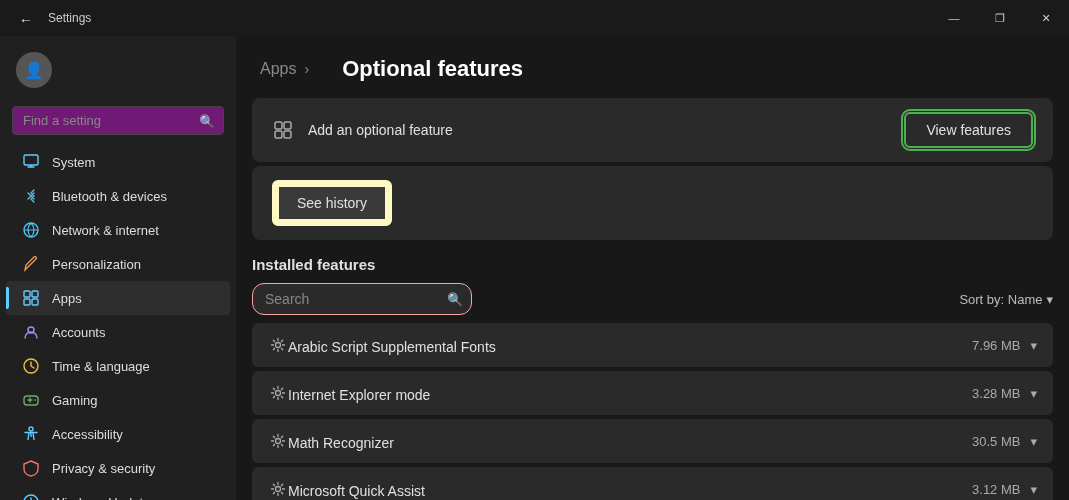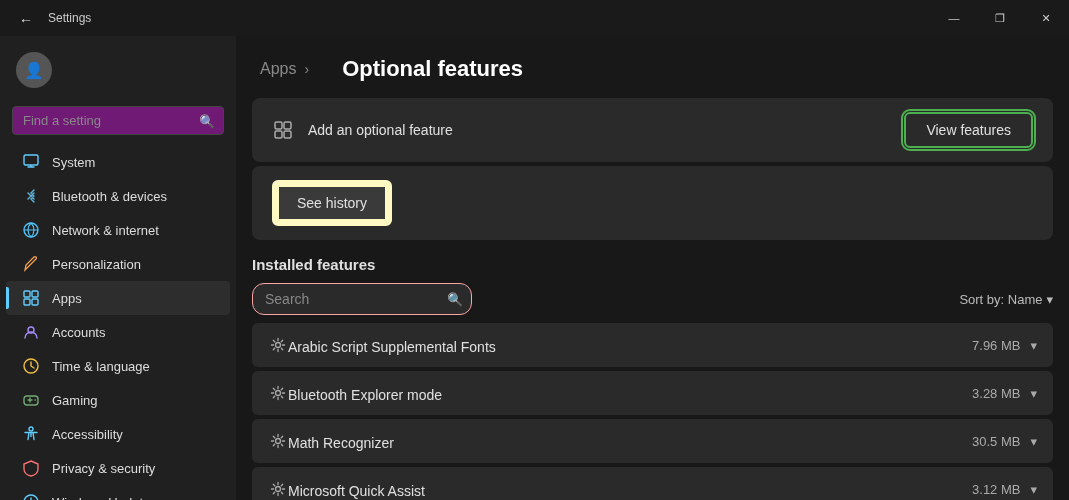--- a/index.html
+++ b/index.html
@@ -502,21 +502,21 @@
     </div>
   </div>
           <div class="feature-list-item">
     <div class="feature-list-left">
       <div class="feature-list-icon">
                 <svg width="18" height="18" viewBox="0 0 18 18" fill="none">
                   <circle cx="9" cy="9" r="2.5" stroke="#aaa" stroke-width="1.3"></circle>
                   <path d="M9 2.5v2M9 13.5v2M2.5 9h2M13.5 9h2M4.3 4.3l1.4 1.4M12.3 12.3l1.4 1.4M4.3 13.7l1.4-1.4M12.3 5.7l1.4-1.4" stroke="#aaa" stroke-width="1.3" stroke-linecap="round"></path>
                 </svg>
               </div>
-      <span class="feature-list-name">Bluetooth Explorer mode</span>
+      <span class="feature-list-name">Internet Explorer mode</span>
     </div>
     <div class="feature-list-right">
       <span class="feature-size">3.28 MB</span>
       <span class="chevron-down">▾</span>
     </div>
   </div>
           <div class="feature-list-item">
     <div class="feature-list-left">
       <div class="feature-list-icon">
                 <svg width="18" height="18" viewBox="0 0 18 18" fill="none">

